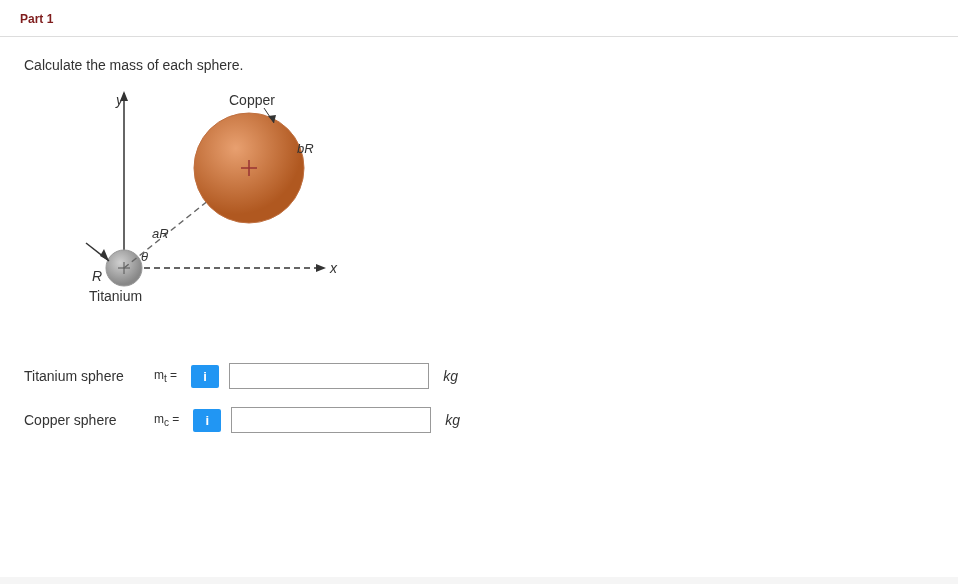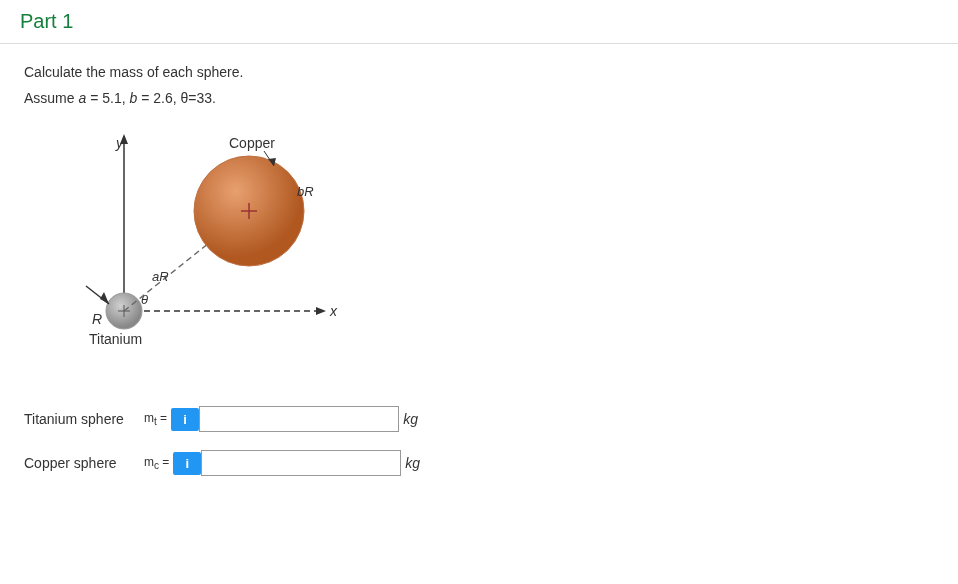--- a/index.html
+++ b/index.html
@@ -10,23 +10,23 @@
       color: #333;
     }
 
     .header-bar {
       background: #fff;
       border-bottom: 1px solid #ddd;
       padding: 10px 20px;
     }
 
     .header-bar span {
-      color: #15803d;
-      font-size: 20px;
-      font-weight: 400;
+      color: #7f1d1d;
+      font-size: 12px;
+      font-weight: 700;
     }
 
     .content {
       background: #fff;
       margin: 0;
       padding: 20px 30px 30px 24px;
       min-height: 540px;
     }
 
     .problem-text {
@@ -64,21 +64,21 @@
 
     .answers-label {
       font-size: 14px;
       margin-bottom: 16px;
     }
 
     .answer-row {
       display: flex;
       align-items: center;
       margin-bottom: 18px;
-      gap: 0;
+      gap: 10px;
     }
 
     .sphere-label {
       width: 120px;
       font-size: 14px;
       text-align: left;
     }
 
     .var-label {
       font-size: 12px;
@@ -116,23 +116,20 @@
 <body>
 
 <div class="header-bar">
   <span>Part 1</span>
 </div>
 
 <div class="content">
 
   <p class="problem-text">Calculate the mass of each sphere.</p>
 
-  <p class="assume-text">
-    Assume <em>a</em> = 5.1, <em>b</em> = 2.6, θ=33.
-  </p>
 
   <div class="diagram-area">
     <svg class="diagram-svg" width="340" height="260">
 
       <line x1="90" y1="10" x2="90" y2="190" stroke="#333" stroke-width="1.5"></line>
 
       <polygon points="90,8 86,18 94,18" fill="#333"></polygon>
 
       <text x="82" y="22" font-size="14" font-style="italic" fill="#333">y</text>
 

